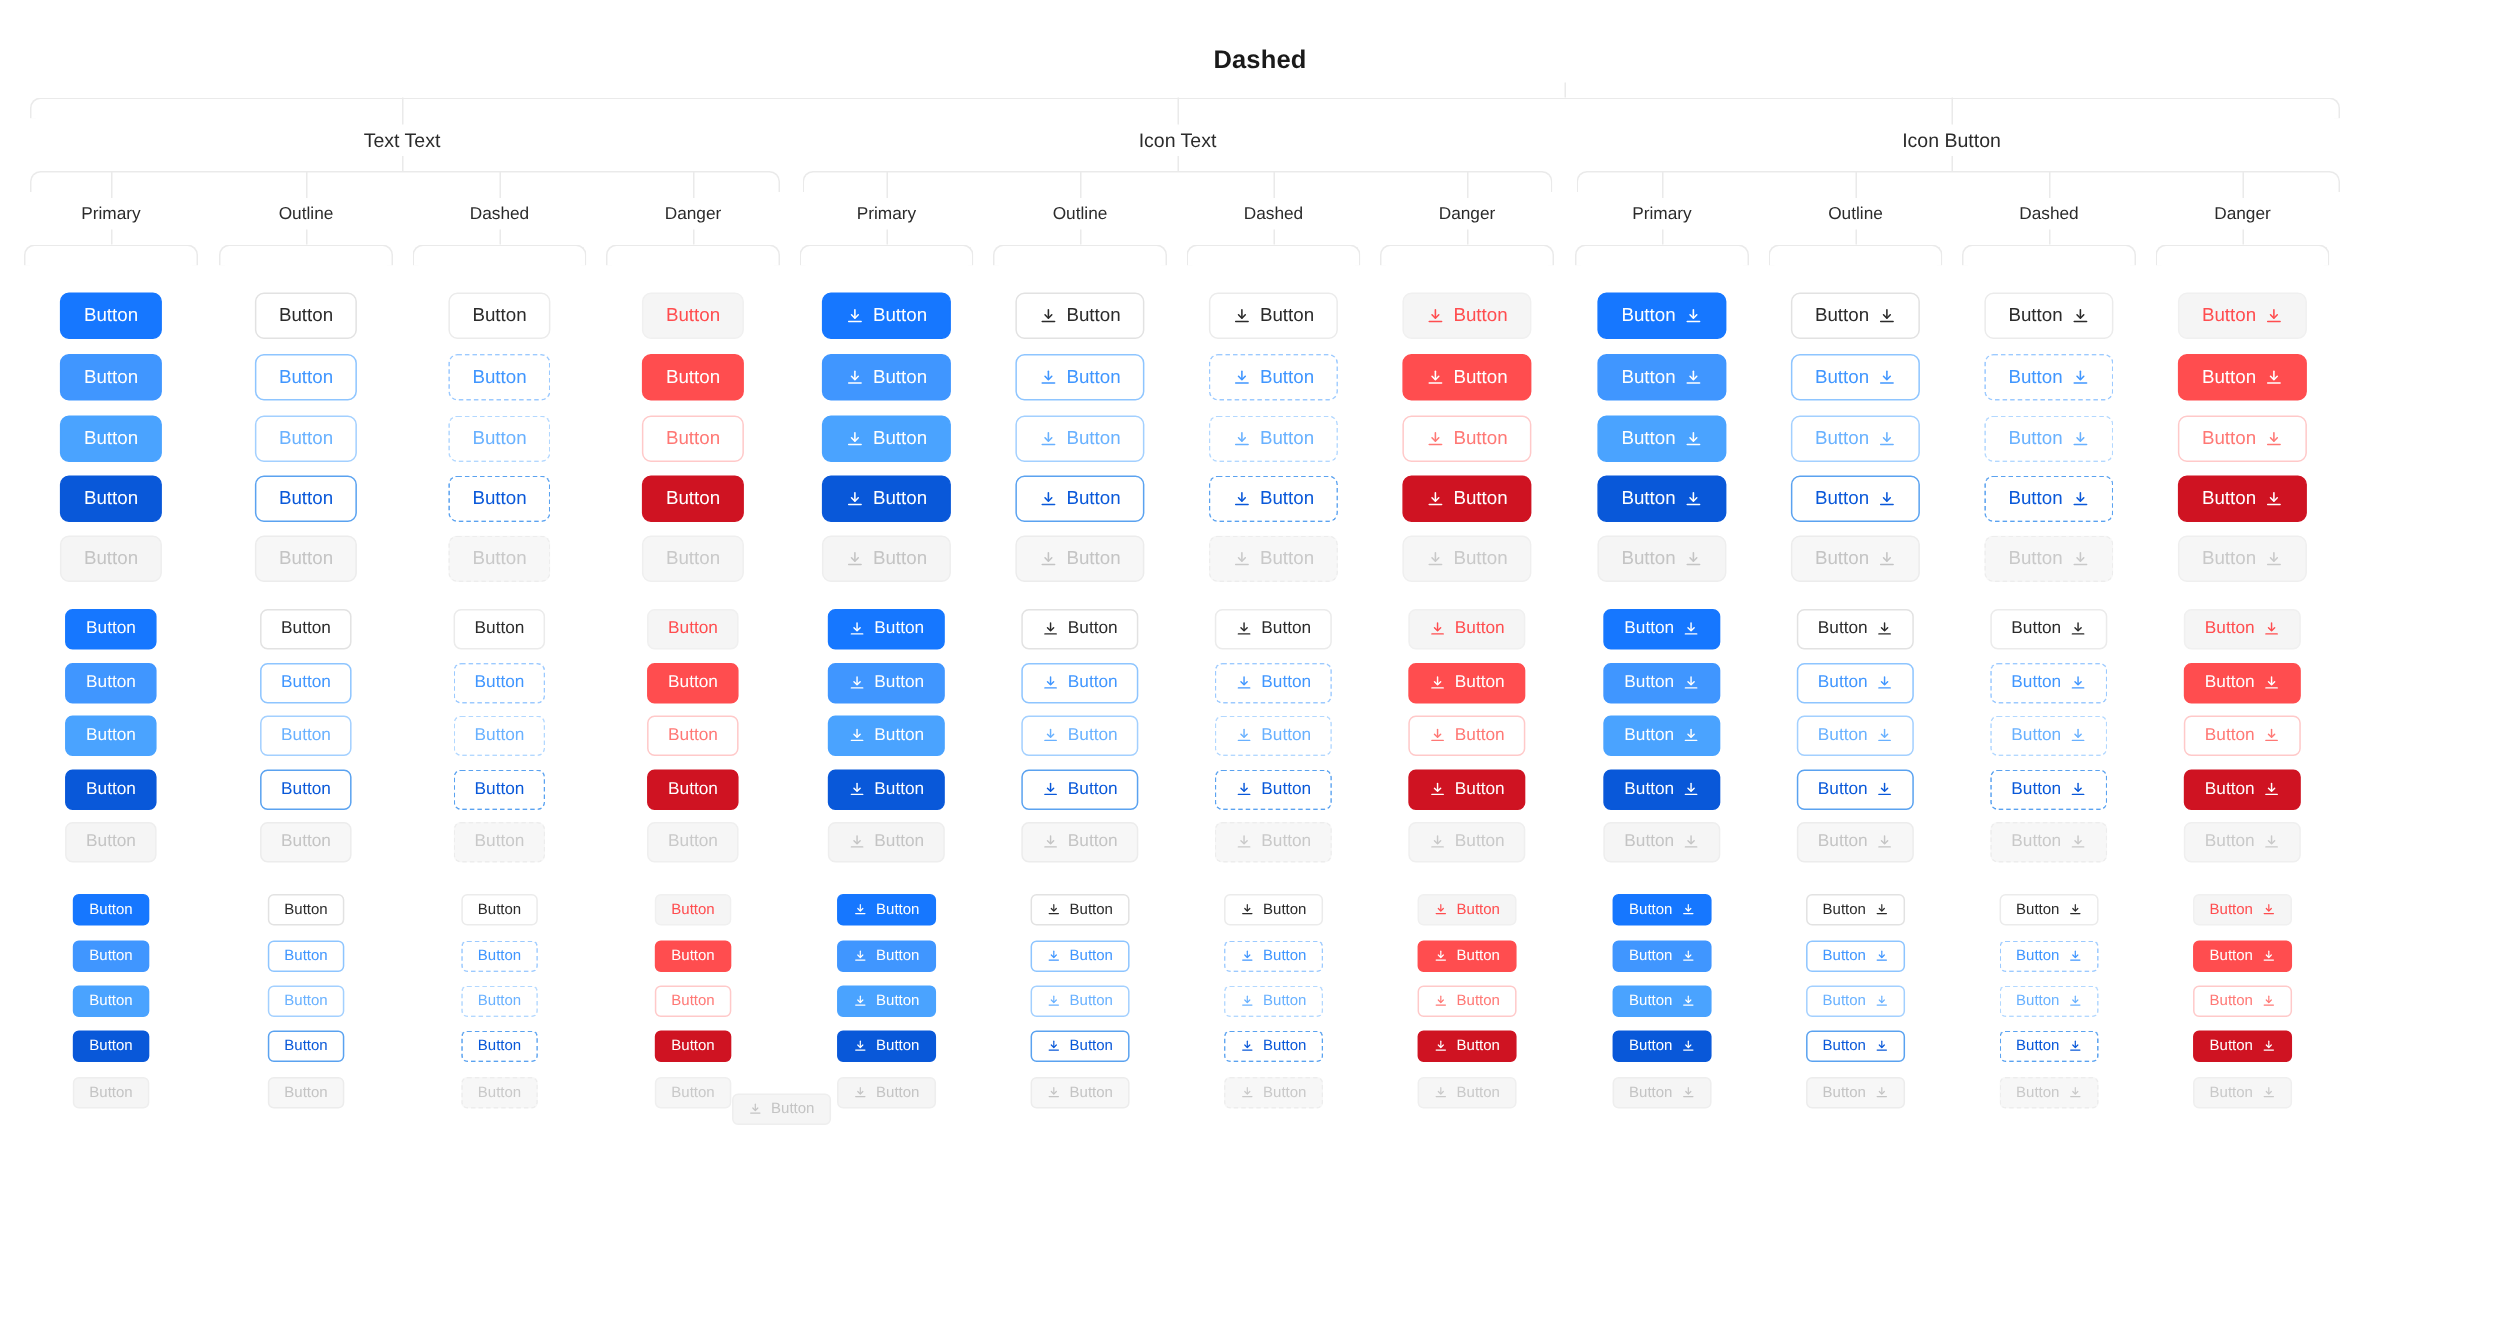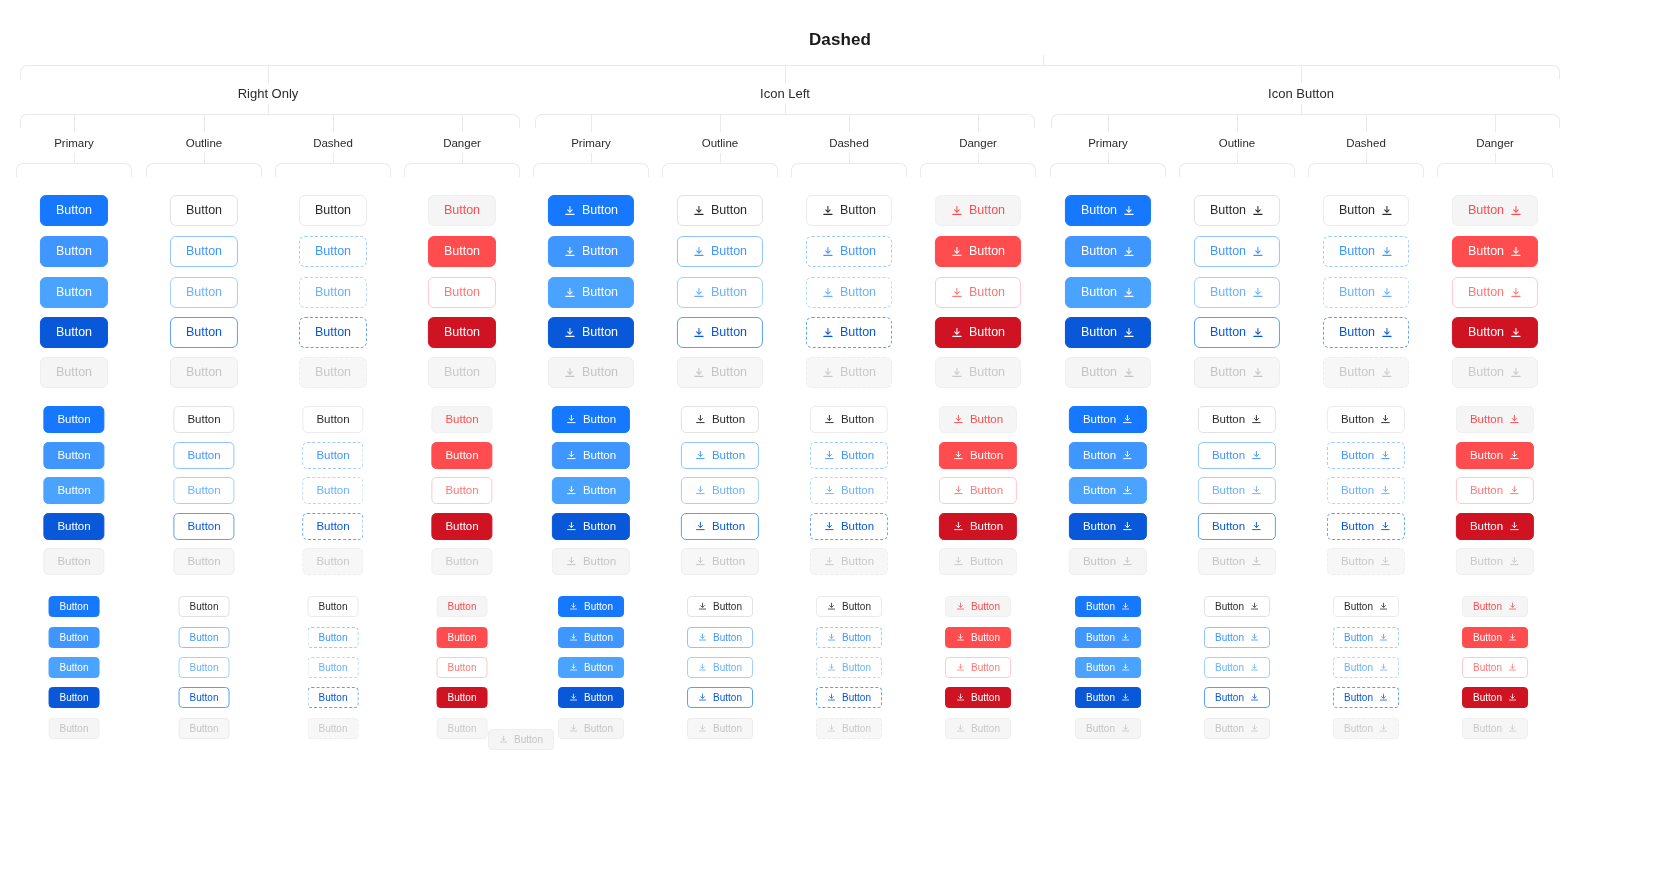--- a/index.html
+++ b/index.html
@@ -163,22 +163,22 @@
       <div class="stem" style="left: 1237px; top: 153px; height: 10px;"></div>
       <div class="bracket" style="left: 1179px; width: 116px; top: 163px;"></div>
       <div class="stem" style="left: 1366px; top: 114px; height: 18px;"></div>
       <div class="stem" style="left: 1366px; top: 153px; height: 10px;"></div>
       <div class="bracket" style="left: 1308px; width: 116px; top: 163px;"></div>
       <div class="stem" style="left: 1495px; top: 114px; height: 18px;"></div>
       <div class="stem" style="left: 1495px; top: 153px; height: 10px;"></div>
       <div class="bracket" style="left: 1437px; width: 116px; top: 163px;"></div>
     </div>
   <div id="labels">
-      <div class="grp-label" style="left: 148px; top: 86px; width: 240px;">Right Only</div>
-      <div class="grp-label" style="left: 665px; top: 86px; width: 240px;">Icon Left</div>
+      <div class="grp-label" style="left: 148px; top: 86px; width: 240px;">Text Text</div>
+      <div class="grp-label" style="left: 665px; top: 86px; width: 240px;">Icon Text</div>
       <div class="grp-label" style="left: 1181px; top: 86px; width: 240px;">Icon Button</div>
       <div class="col-label" style="left: 4px; top: 137px; width: 140px;">Primary</div>
       <div class="col-label" style="left: 134px; top: 137px; width: 140px;">Outline</div>
       <div class="col-label" style="left: 263px; top: 137px; width: 140px;">Dashed</div>
       <div class="col-label" style="left: 392px; top: 137px; width: 140px;">Danger</div>
       <div class="col-label" style="left: 521px; top: 137px; width: 140px;">Primary</div>
       <div class="col-label" style="left: 650px; top: 137px; width: 140px;">Outline</div>
       <div class="col-label" style="left: 779px; top: 137px; width: 140px;">Dashed</div>
       <div class="col-label" style="left: 908px; top: 137px; width: 140px;">Danger</div>
       <div class="col-label" style="left: 1038px; top: 137px; width: 140px;">Primary</div>

